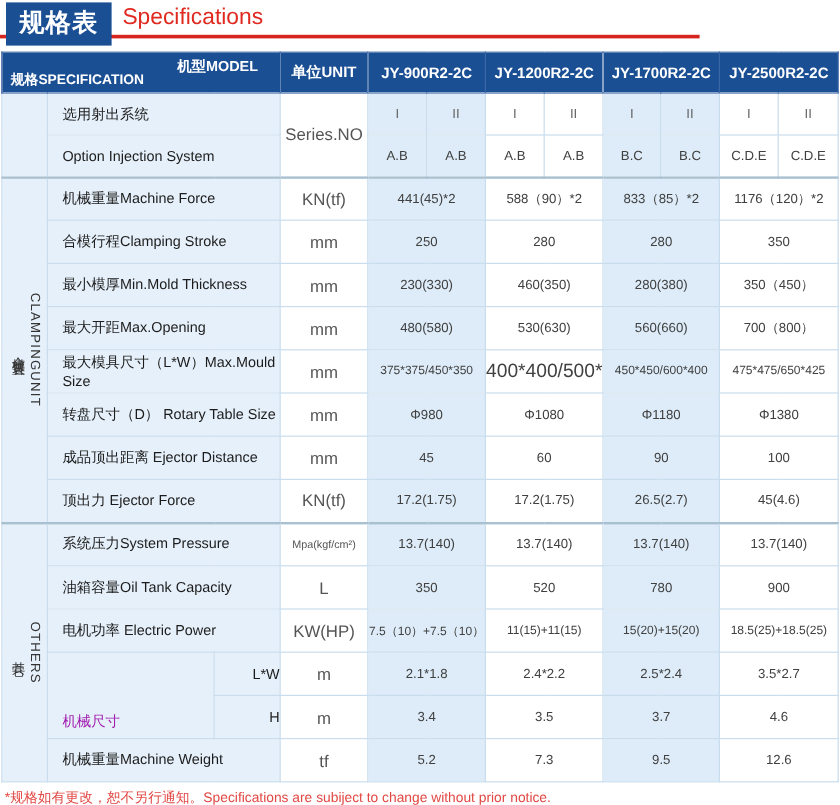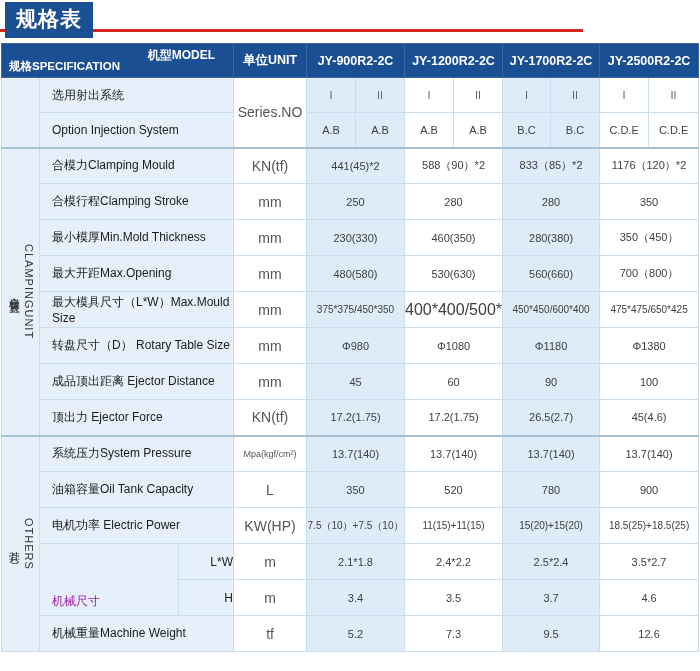--- a/index.html
+++ b/index.html
@@ -64,20 +64,21 @@
   .footer { margin:5px 0 0 4px; font-size:11.5px; color:#e24844; }
 </style>
 </head>
 <body>
 
 <div class="page">
 
   <div class="titlebar">
     <div class="title-rule"></div>
     <div class="title-zh">规格表</div>
+    <div class="title-en">Specifications</div>
   </div>
 
   <table>
     <colgroup>
       <col style="width:38px">
         <col style="width:139px">
         <col style="width:55px">
         <col style="width:73px">
       <col style="width:49px">
         <col style="width:49px">
@@ -127,21 +128,21 @@
       <td class="vw">C.D.E</td>
     </tr>
 
     <tr class="body sec-top">
       <td class="seccol" rowspan="8">
         <div class="vwrap">
           <span class="v-zh">合模装置</span>
           <span class="v-en">CLAMPINGUNIT</span>
         </div>
       </td>
-      <td class="lab" colspan="2">合模力Clamping Mould</td>
+      <td class="lab" colspan="2">机械重量Machine Force</td>
       <td class="unit">KN(tf)</td>
       <td class="vb" colspan="2">441(45)*2</td>
       <td class="vw" colspan="2">588（90）*2</td>
       <td class="vb" colspan="2">833（85）*2</td>
       <td class="vw" colspan="2">1176（120）*2</td>
     </tr>
     <tr class="body">
       <td class="lab" colspan="2">合模行程Clamping Stroke</td>
       <td class="unit">mm</td>
       <td class="vb" colspan="2">250</td>
@@ -254,14 +255,15 @@
       <td class="lab" colspan="2">机械重量Machine Weight</td>
       <td class="unit">tf</td>
       <td class="vb" colspan="2">5.2</td>
       <td class="vw" colspan="2">7.3</td>
       <td class="vb" colspan="2">9.5</td>
       <td class="vw" colspan="2">12.6</td>
     </tr>
   </tbody>
     </table>
 
+  <div class="footer">*规格如有更改，恕不另行通知。Specifications are subiject to change without prior notice.</div>
 
 </div>
 
 </body></html>

